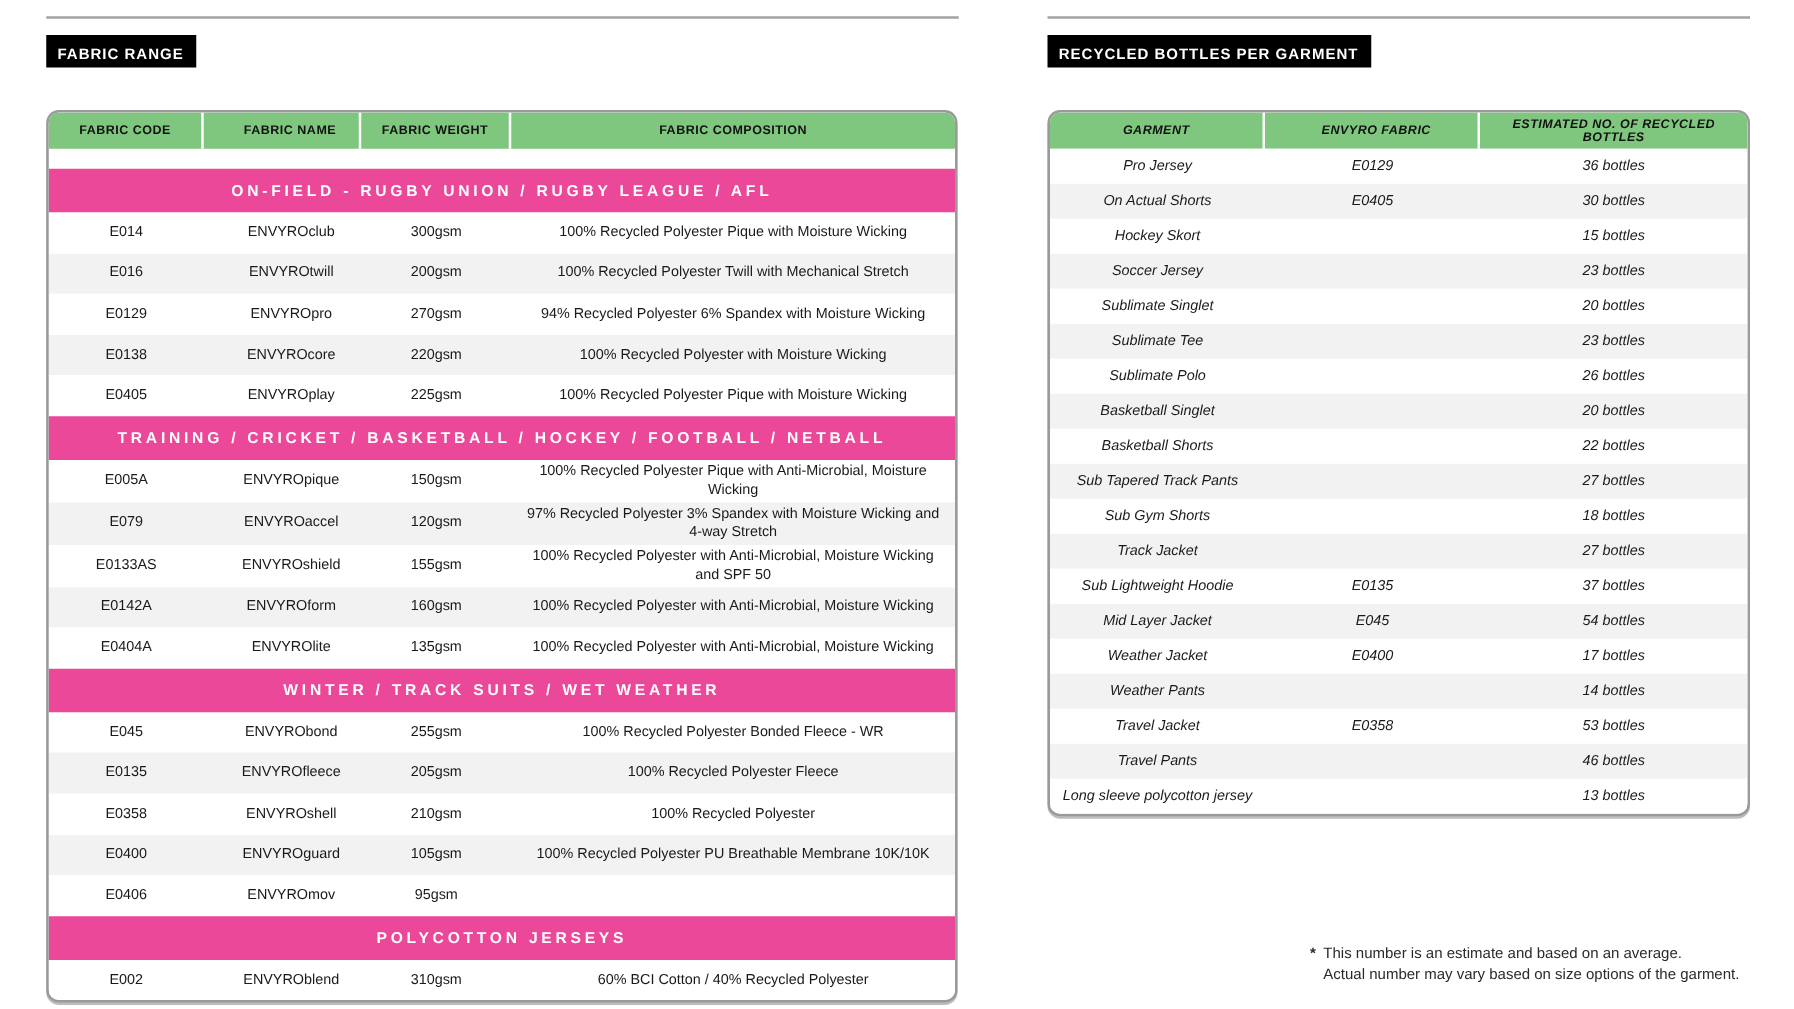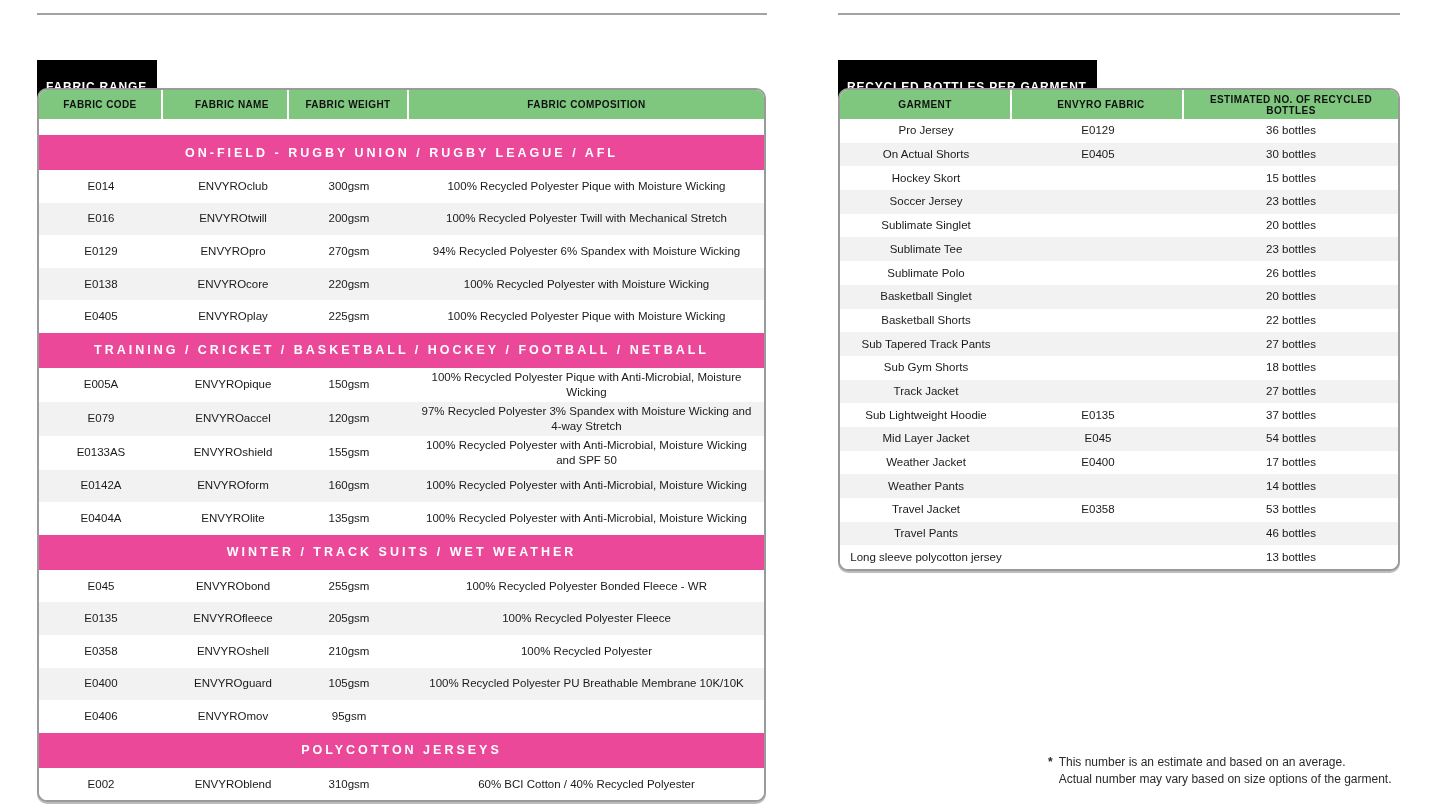--- a/index.html
+++ b/index.html
@@ -5,29 +5,29 @@
   * { margin:0; padding:0; box-sizing:border-box; }
   html,body { width:1435px; height:807px; background:#ffffff; overflow:hidden;
               font-family:"Liberation Sans", sans-serif; color:#1a1a1a; }
 
   .toprule { position:absolute; top:13px; height:2px; background:#a3a3a3; }
   .rule-left  { left:37px;  width:730px; }
   .rule-right { left:838px; width:562px; }
 
   .title-badge { position:absolute; top:28px; background:#000000; color:#ffffff;
                  font-size:12px; font-weight:bold; letter-spacing:0.8px;
-                 padding:20px 10px 4px 9px; white-space:nowrap;margin-top:32px; }
+                 padding:8px 10px 4px 9px; white-space:nowrap; }
   .badge-left  { left:37px; }
   .badge-right { left:838px; }
 
   .table { position:absolute; top:88px; border:2px solid #9a9a9a; border-radius:10px;
            overflow:hidden; background:#ffffff; box-shadow:0 2px 0 #bdbdbd;
            display:flex; flex-direction:column; }
   .table-left  { left:37px;  width:729px;gap:16px; }
-  .table-right { left:838px; width:562px; height:483px; }
+  .table-right { left:838px; width:562px; height:565px;font-style:italic; }
 
   .thead { display:flex; background:#7fc77f; min-height:29px; flex:0 0 29px; }
   .th { display:flex; align-items:center; justify-content:center; text-align:center;
         font-size:10px; font-weight:bold; letter-spacing:0.4px; color:#111;
         border-right:2px solid #ffffff; padding:0 4px; }
   .th:last-child { border-right:none; }
 
   
   .c1 { width:124px; flex:0 0 124px; }
   .c2 { width:112px; flex:0 0 112px;margin-left:14px; }

